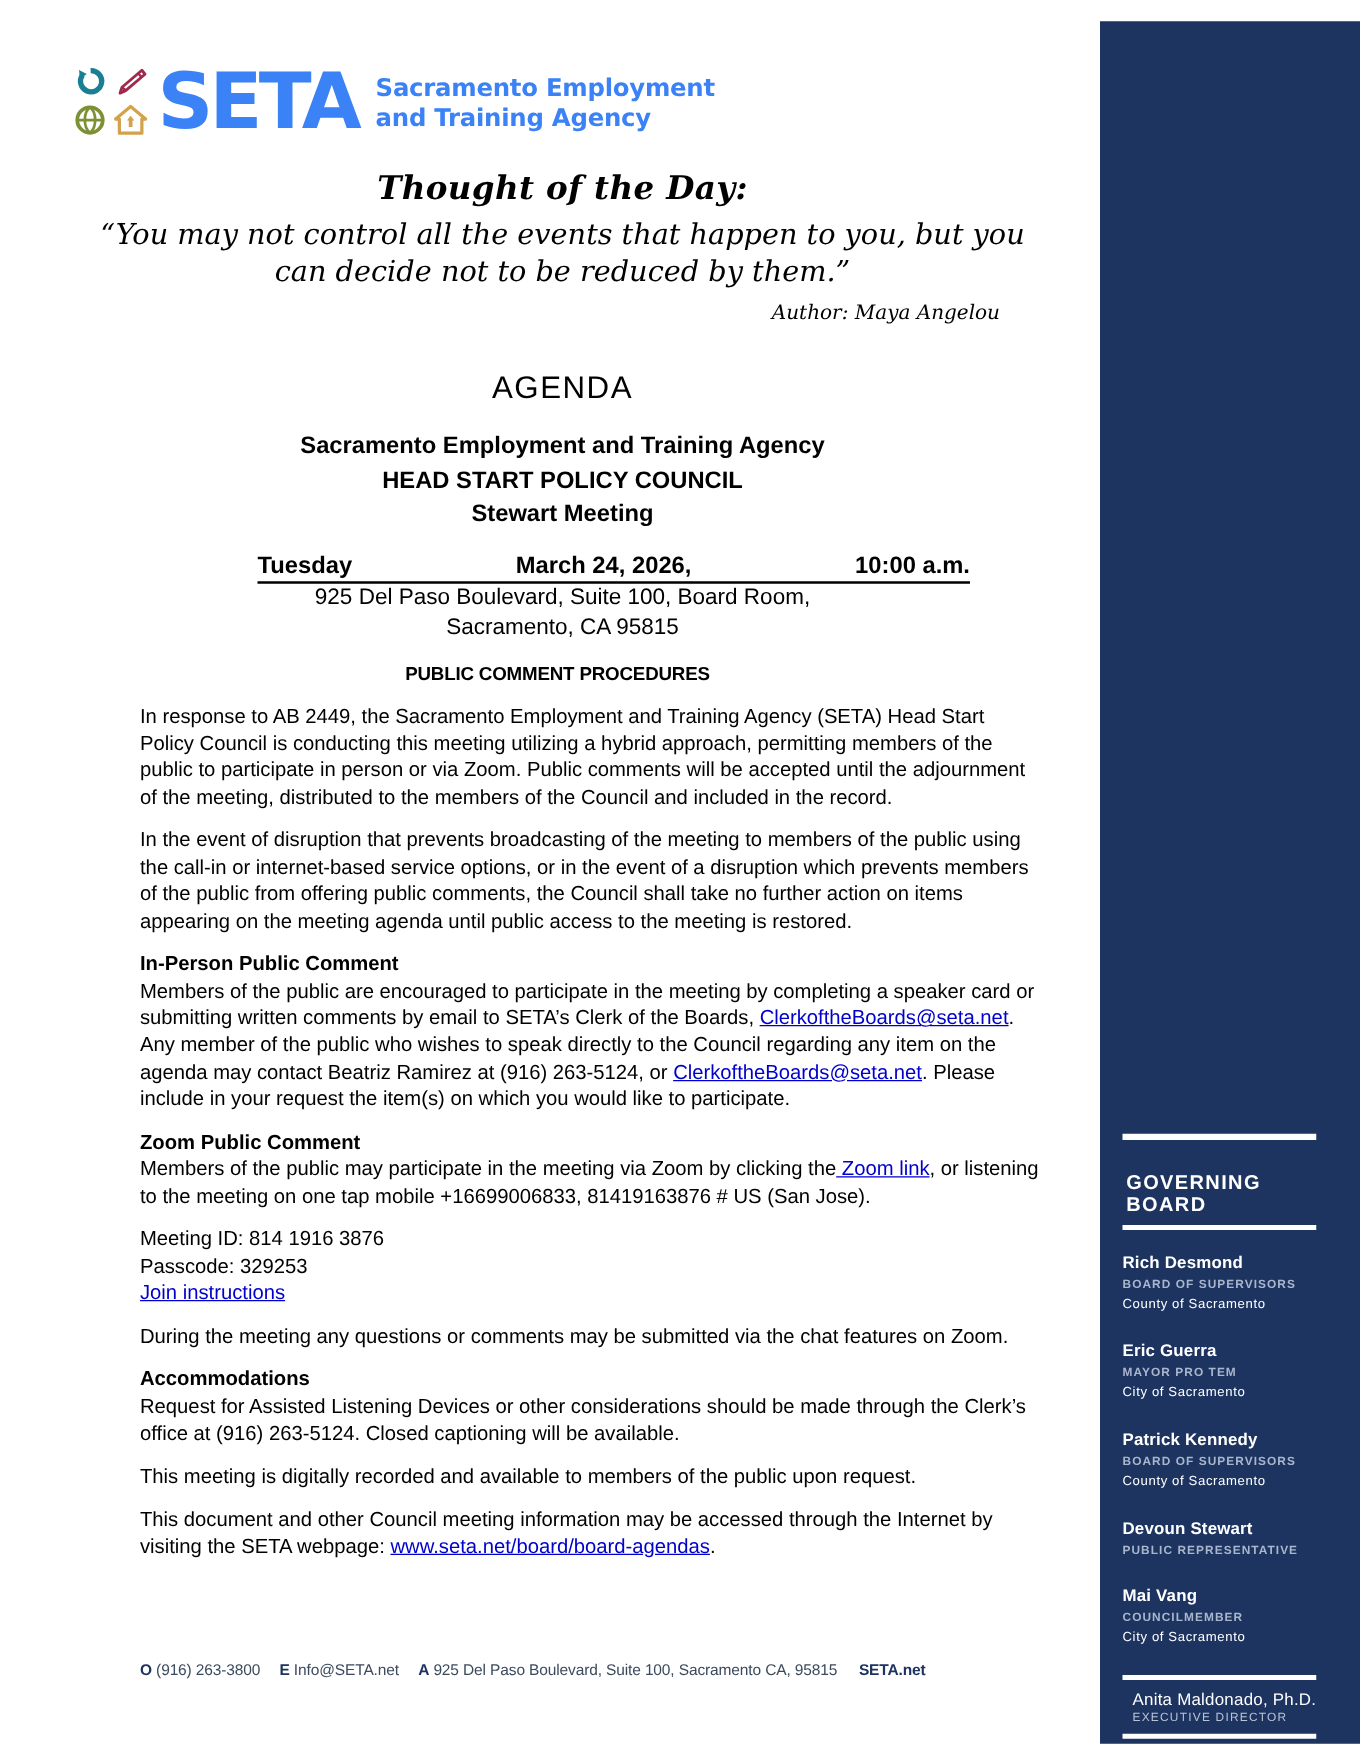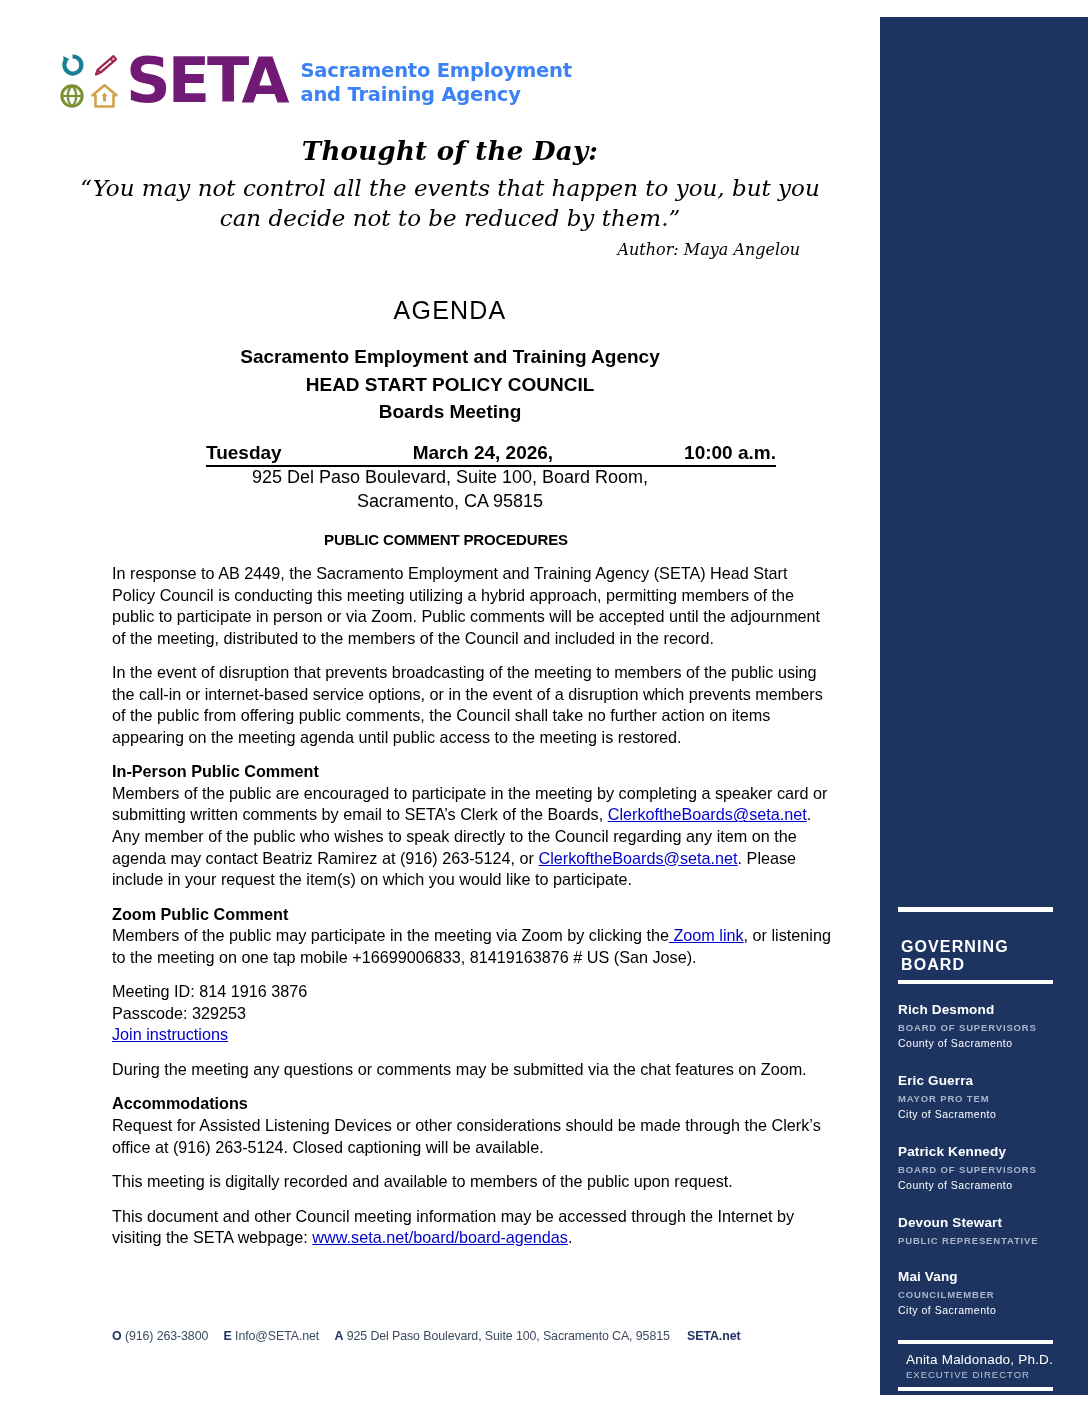--- a/index.html
+++ b/index.html
@@ -113,21 +113,21 @@
     grid-template-columns: 1fr 1fr;
     grid-template-rows: 1fr 1fr;
     gap: 1px;
     margin-right: 6px;
   }
   .logo-icons svg { display: block; }
   .logo-seta {
     font-family: "DejaVu Sans", sans-serif;
     font-size: 62px;
     font-weight: 700;
-    color: #701a75;
+    color: #3b82f6;
     letter-spacing: -3px;
     line-height: 0.9;
     margin-right: 14px;
   }
   .logo-text {
     font-family: "DejaVu Sans", sans-serif;
     font-size: 19.5px;
     font-weight: 700;
     color: #3b82f6;
     line-height: 1.22;
@@ -302,21 +302,21 @@
   <div class="totd">
     <div class="totd-title">Thought of the Day:</div>
     <div class="totd-quote">“You may not control all the events that happen to you, but you can decide not to be reduced by them.”</div>
     <div class="totd-author">Author: Maya Angelou</div>
   </div>
 
   <div class="agenda-head">
     <div class="agenda-word">AGENDA</div>
     <div class="agenda-org">Sacramento Employment and Training Agency</div>
     <div class="agenda-council">HEAD START POLICY COUNCIL</div>
-    <div class="agenda-type">Boards Meeting</div>
+    <div class="agenda-type">Stewart Meeting</div>
   </div>
 
   <div class="meet-line">
     <span>Tuesday</span>
     <span>March 24, 2026,</span>
     <span>10:00 a.m.</span>
   </div>
 
   <div class="addr">
     <div>925 Del Paso Boulevard, Suite 100, Board Room,</div>

